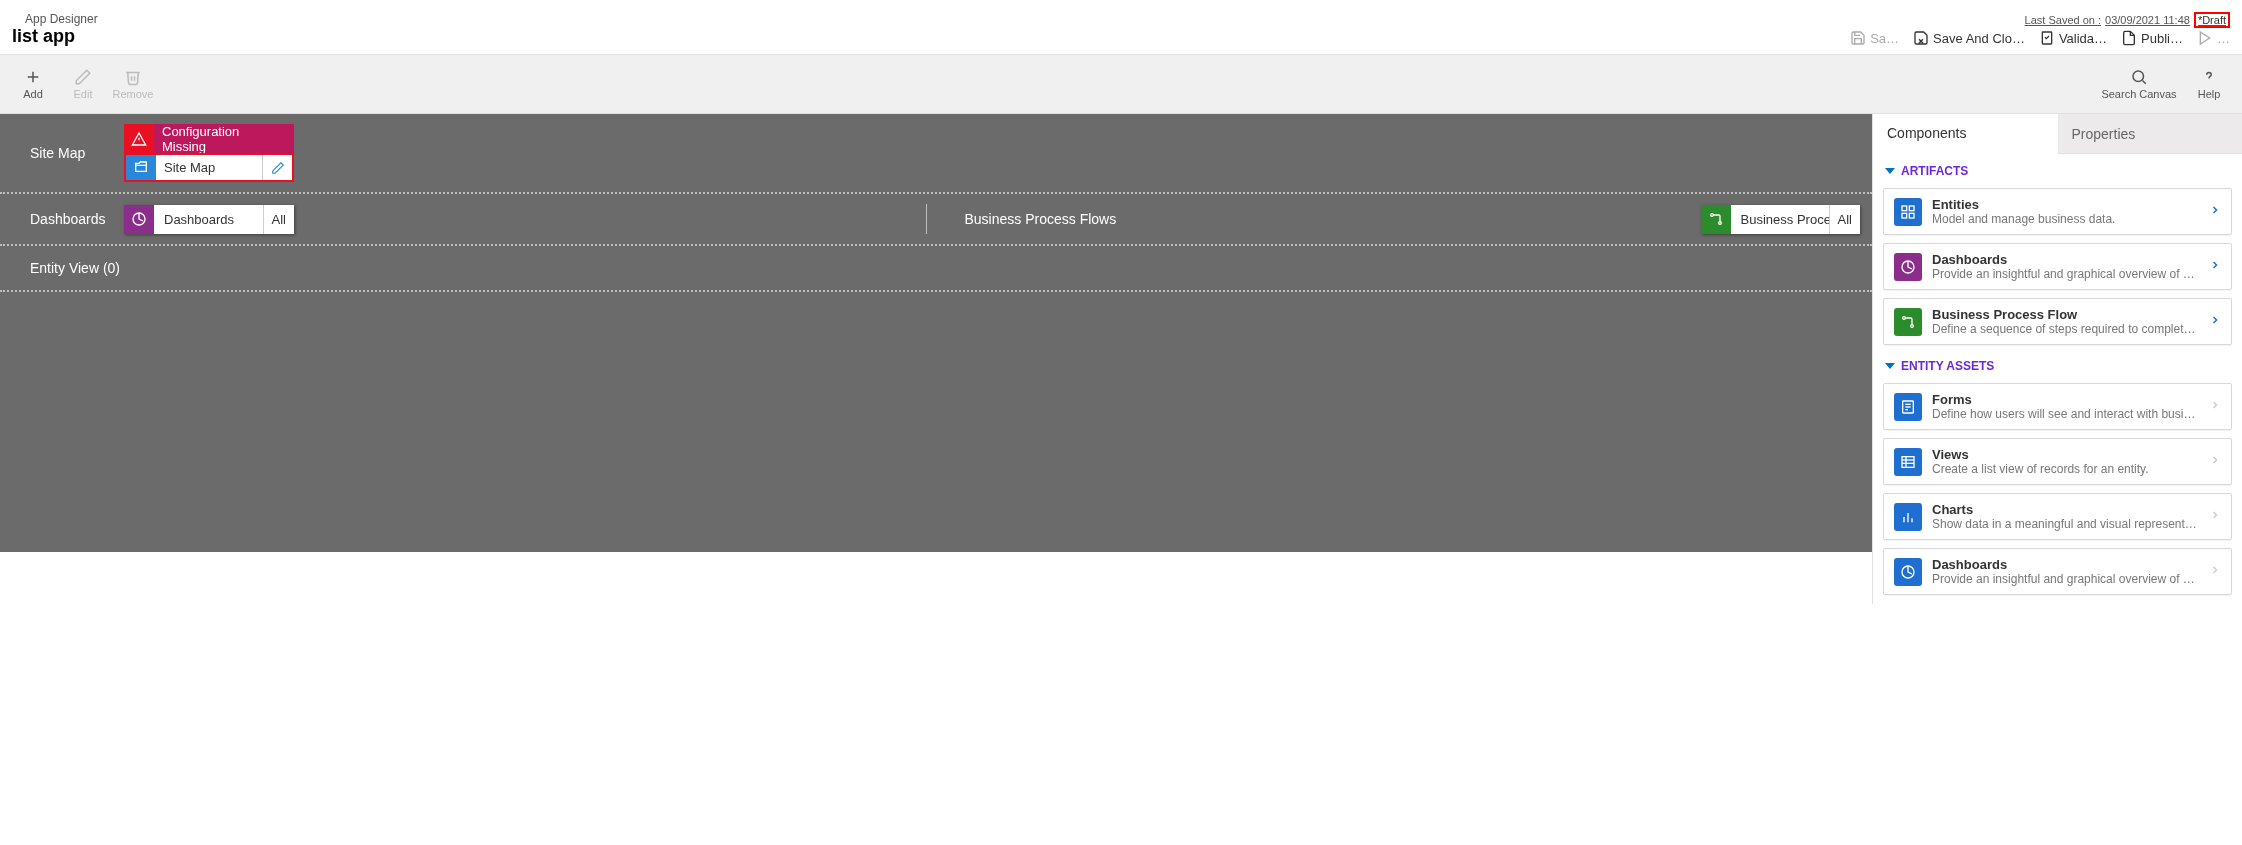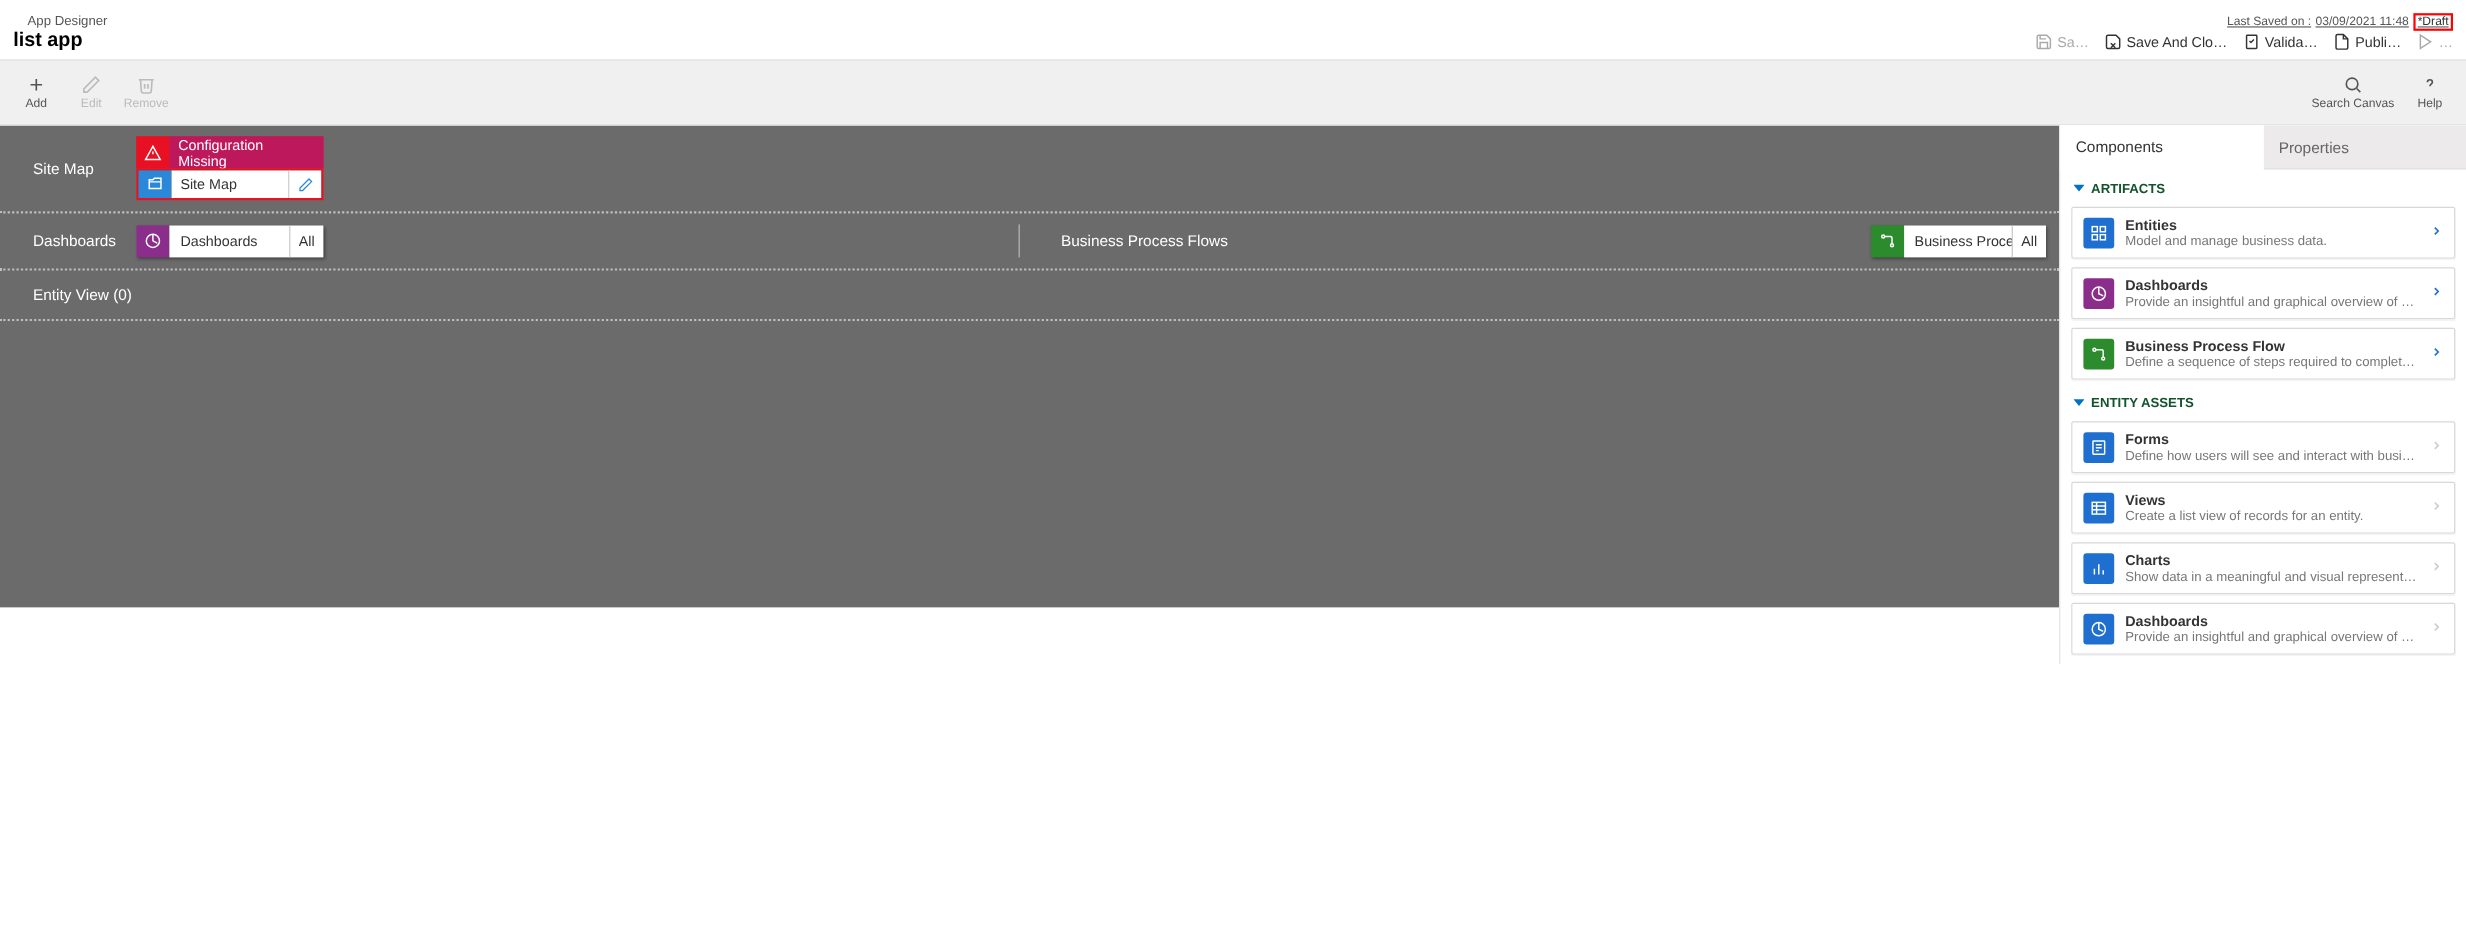--- a/index.html
+++ b/index.html
@@ -59,21 +59,21 @@
 
 .entity-view { color:#fff; font-size:14px; padding:14px 30px; }
 .canvas-empty { background:#6b6b6b; height:260px;}
 
 
 .side { width:370px; border-left:1px solid #e0e0e0; display:flex; flex-direction:column; background:#fff;}
 .tabs { display:flex; height:40px; }
 .tab { flex:1; display:flex; align-items:center; padding:0 14px; font-size:14px; cursor:pointer; border-bottom:1px solid #e0e0e0;}
 .tab.active { background:#fff; border-bottom:2px solid #fff; font-weight:400; color:#333;}
 .tab.inactive { background:#eceaea; color:#666;}
-.group-header { color:#14532d; font-size:12px; font-weight:600; padding:10px 12px 6px; display:flex; align-items:center; gap:6px; cursor:pointer;}
+.group-header { color:#6d28d9; font-size:12px; font-weight:600; padding:10px 12px 6px; display:flex; align-items:center; gap:6px; cursor:pointer;}
 .group-header svg{ width:10px; height:10px;}
 .card { margin:4px 10px; border:1px solid #d8d8d8; border-radius:2px; display:flex; align-items:center; padding:8px 10px; gap:10px; cursor:pointer; box-shadow:0 1px 1px rgba(0,0,0,0.05);}
 .card .card-icon { width:28px; height:28px; border-radius:3px; display:flex; align-items:center; justify-content:center; color:#fff; flex-shrink:0;}
 .card .card-icon.blue{ background:#1f6fd0;}
 .card .card-icon.purple{ background:#8b2e8b;}
 .card .card-icon.green{ background:#2c8b2c;}
 .card-text { flex:1; min-width:0;}
 .card-title { font-size:13px; color:#333; font-weight:600;}
 .card-desc { font-size:12px; color:#777; white-space:nowrap; overflow:hidden; text-overflow:ellipsis;}
 .card-chevron { color:#1f6fd0; }

